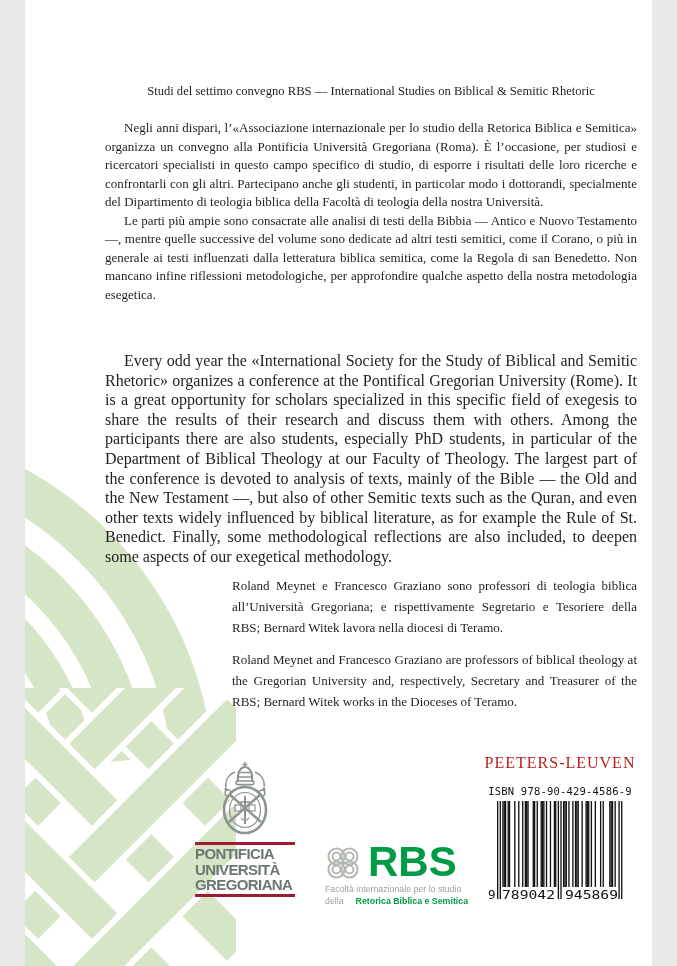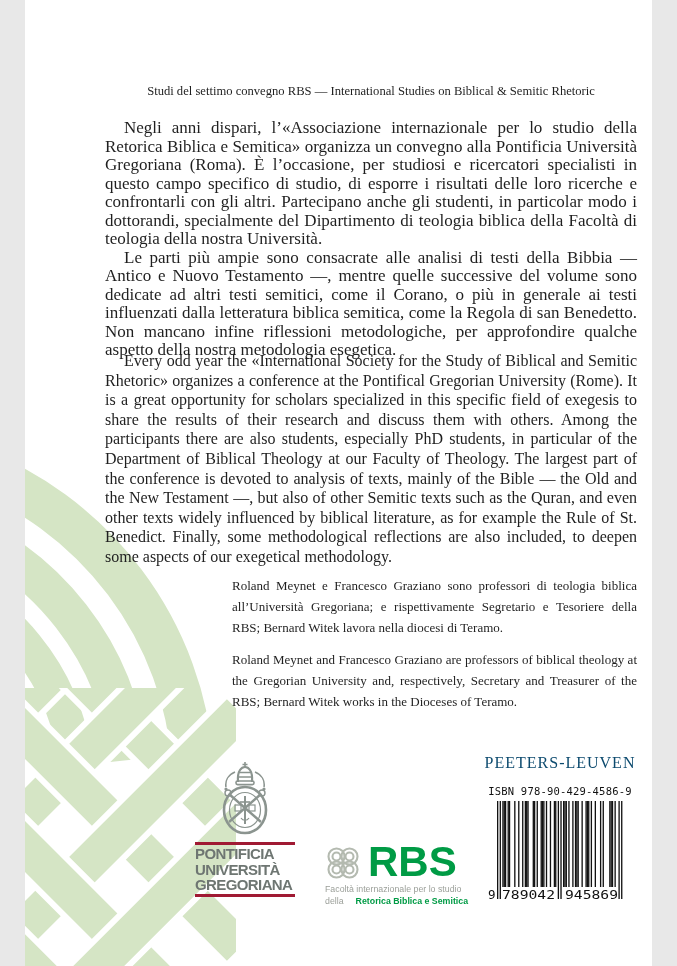--- a/index.html
+++ b/index.html
@@ -7,33 +7,33 @@
     position:relative;width:627px;height:966px;margin:0 auto;
     background:#ffffff;overflow:hidden;
     font-family:"Liberation Serif",serif;color:#1f1f1f;
   }
   .bg-svg{position:absolute;left:0;top:0;}
   .series-note{
     position:absolute;left:80px;top:84px;width:532px;
     text-align:center;font-size:12.6px;white-space:nowrap;
   }
   .block-it{position:absolute;left:80px;top:119px;width:532px;
-    text-align:justify;font-size:17px;line-height:18.5px;}
+    text-align:justify;font-size:13px;line-height:18.5px;}
   .block-it p{margin:0;text-indent:19px;}
   .block-en{position:absolute;left:80px;top:351px;width:532px;
     text-align:justify;font-size:16px;line-height:19.6px;}
   .block-en p{margin:0;text-indent:19px;}
   .bio{position:absolute;left:207px;width:405px;
     text-align:justify;font-size:13px;line-height:21px;}
   .bio-it{top:575px;}
   .bio-en{top:649px;}
 
   .publisher-name{
     position:absolute;left:440px;top:754px;width:190px;
-    text-align:center;font-size:16px;letter-spacing:1px;color:#0c4a6e;
+    text-align:center;font-size:16px;letter-spacing:1px;color:#b91c1c;
   }
   .isbn-label{
     position:absolute;left:440px;top:785px;width:190px;text-align:center;
     font-family:"DejaVu Sans Mono",monospace;font-weight:normal;
     font-size:10.5px;letter-spacing:0.2px;color:#111;
   }
   .barcode-svg{position:absolute;left:462px;top:799px;}
   .bc-digit{font-family:"DejaVu Sans Mono",monospace;font-size:12.5px;fill:#111;}
 
   .pug-logo{position:absolute;left:170px;top:760px;width:100px;}

